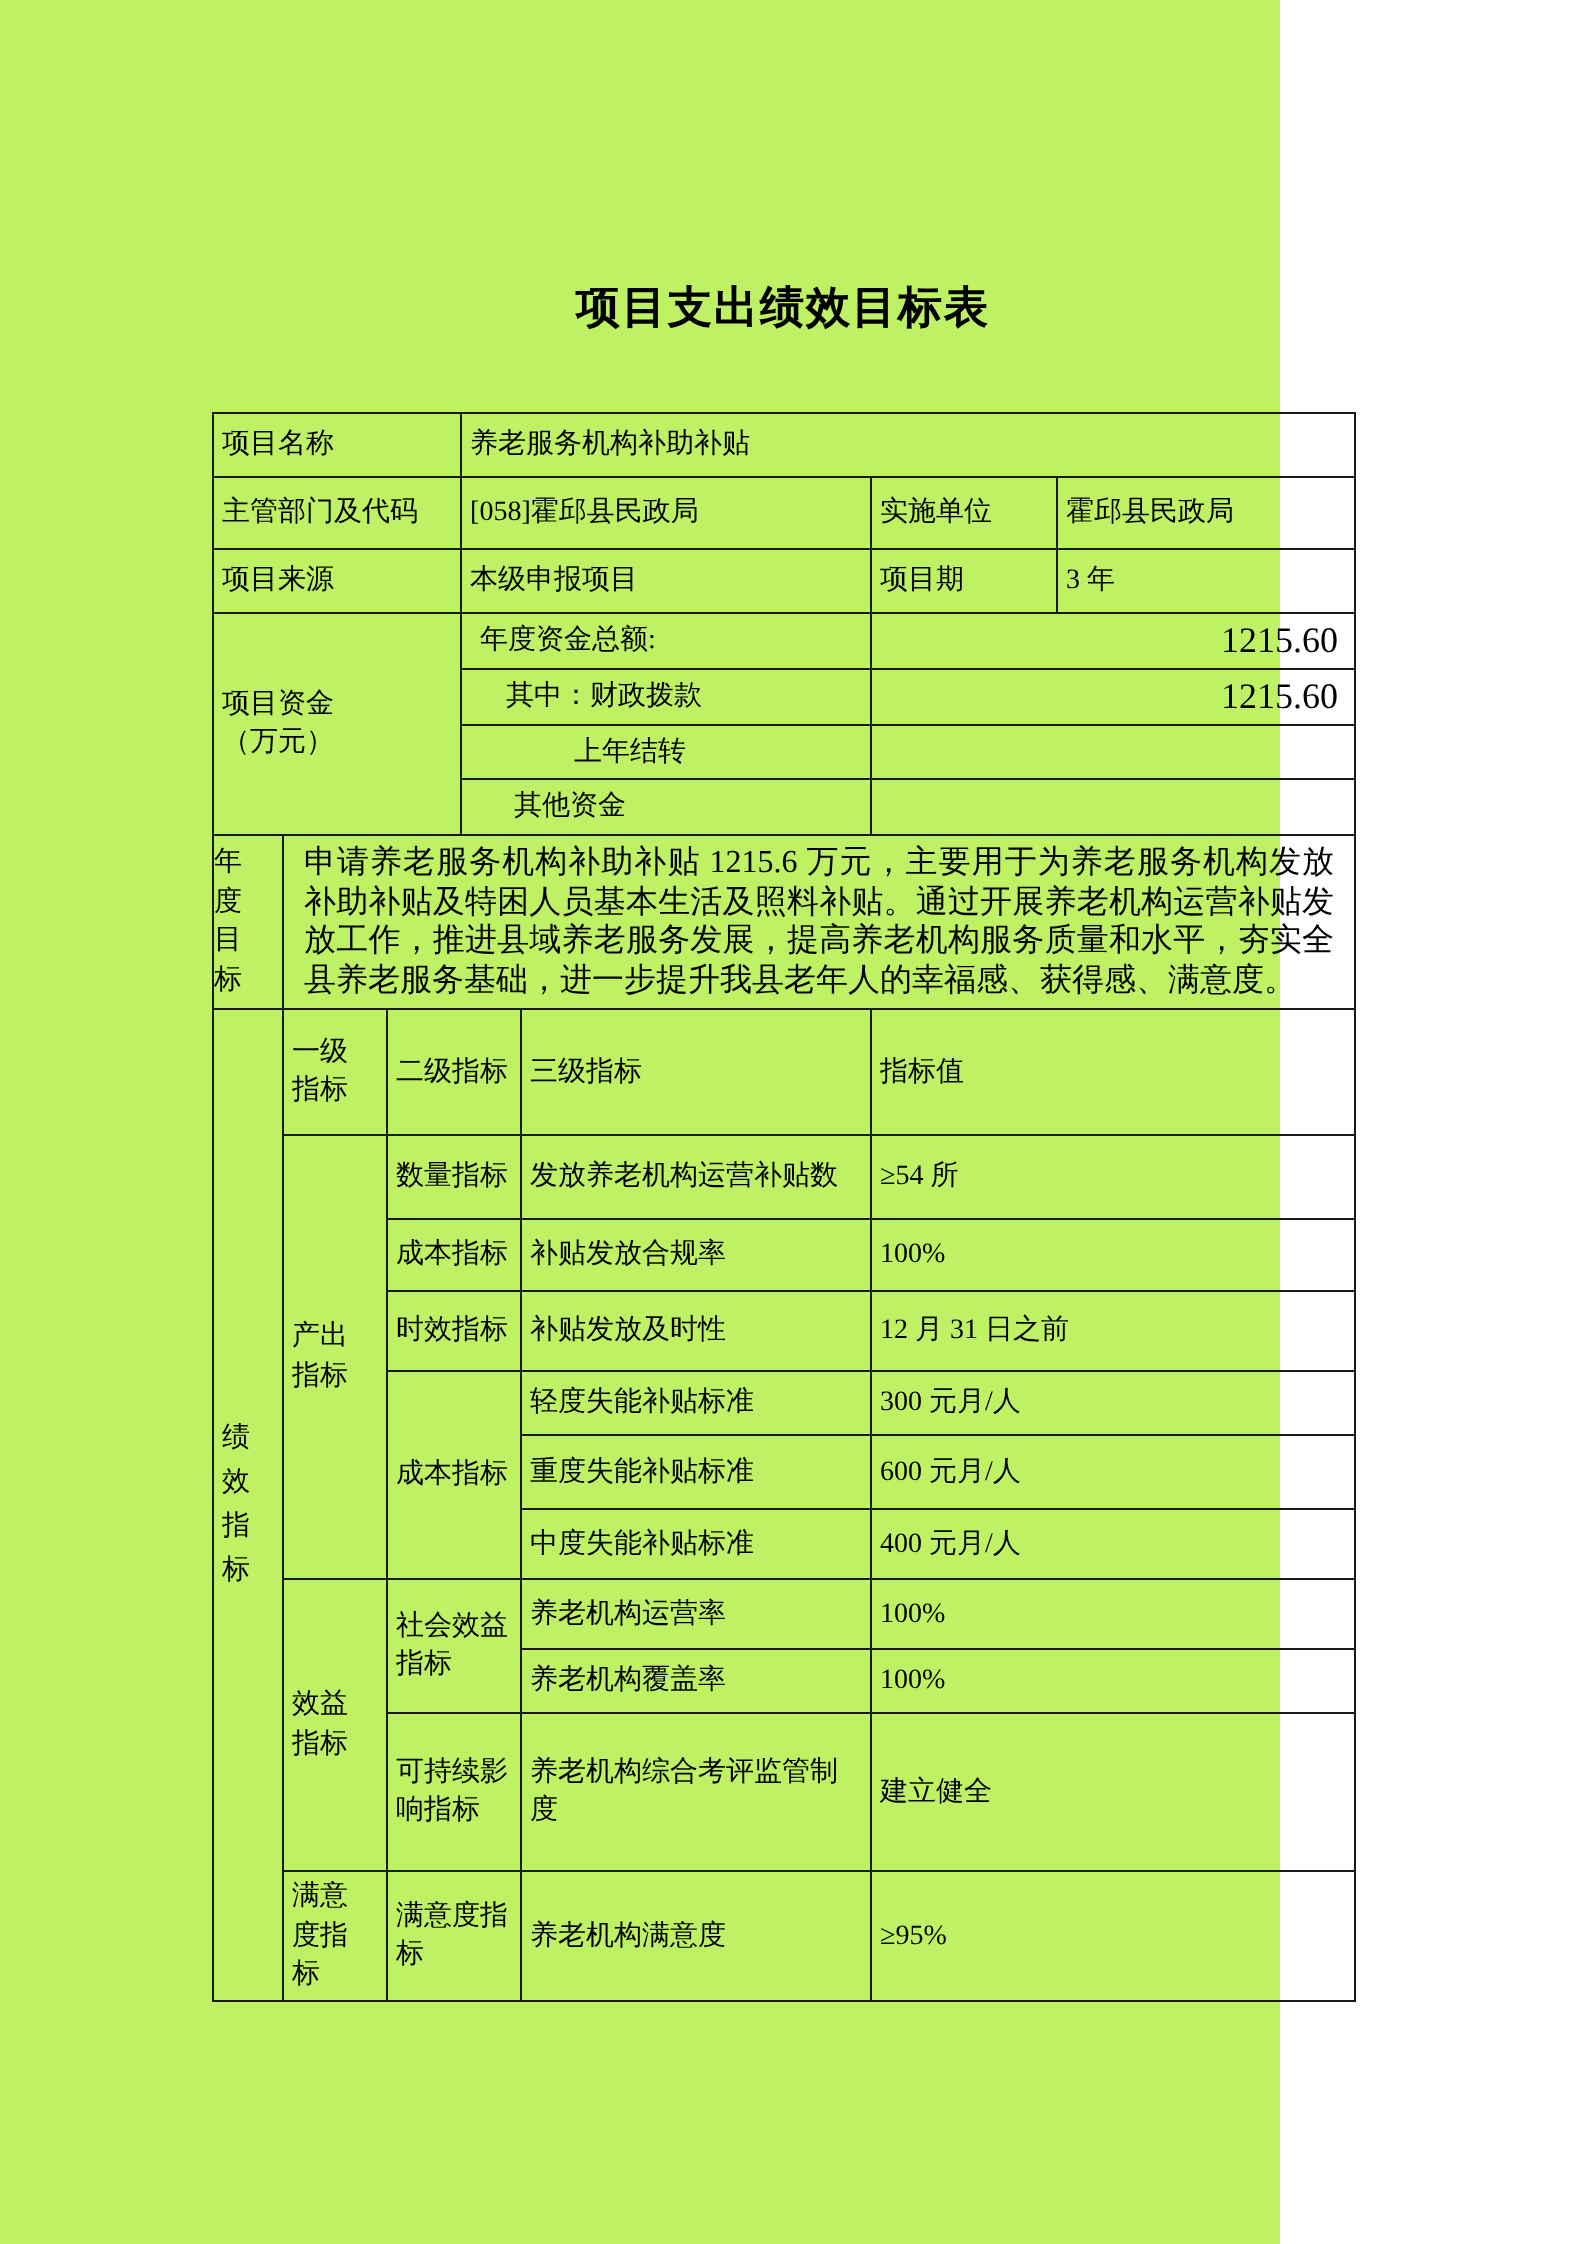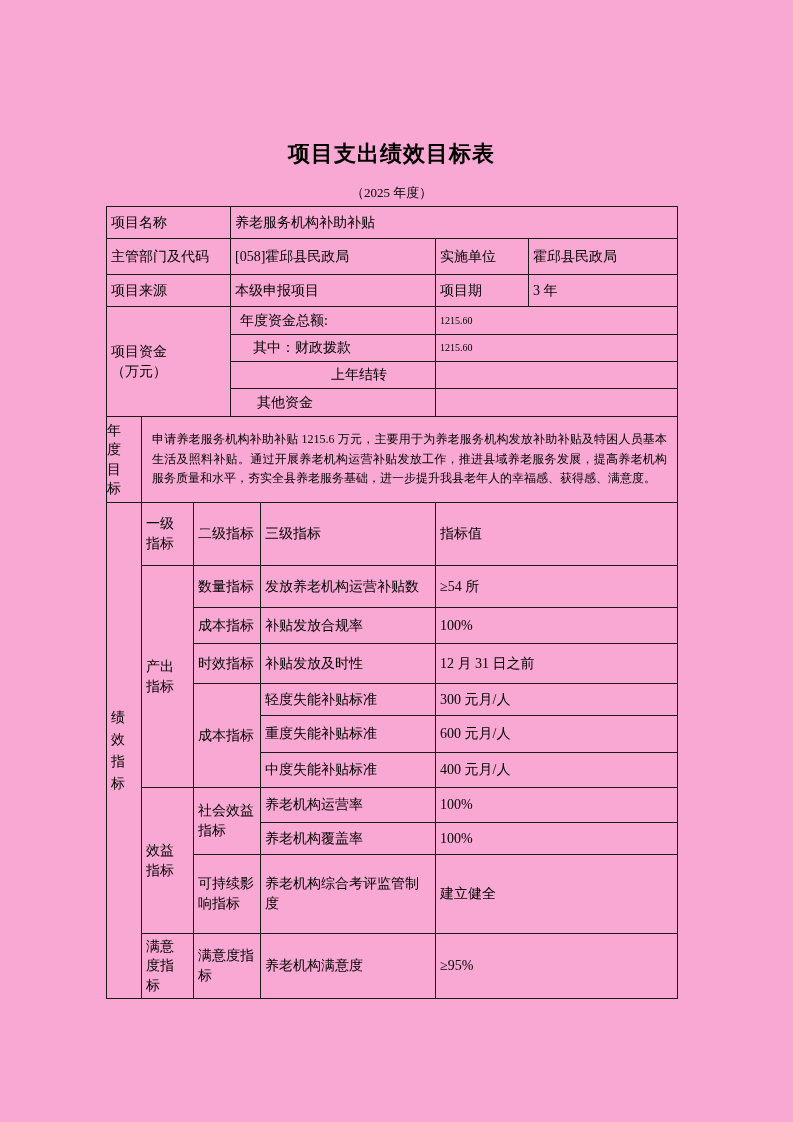--- a/index.html
+++ b/index.html
@@ -1,20 +1,20 @@
 <!DOCTYPE html>
 <html><head>
 <meta charset="utf-8">
 <style>
   html,body{margin:0;padding:0;}
   body{
     width:793px;height:1122px;background:#ffffff;overflow:hidden;
     font-family:"Liberation Serif","DejaVu Serif",serif;color:#000;
   }
-  .sheet{position:relative;width:793px;height:1122px;background:#f9a8d4;}
+  .sheet{position:relative;width:640px;height:1122px;background:#bef264;}
   .doc-title{
     position:absolute;top:139px;left:106px;width:571px;
     text-align:center;font-size:22px;font-weight:bold;letter-spacing:1px;
   }
   .doc-subtitle{
     position:absolute;top:184px;left:106px;width:571px;
     text-align:center;font-size:13px;
   }
   table.main{
     position:absolute;left:106px;top:206px;width:571px;
@@ -22,41 +22,40 @@
   }
   td{
     border:1px solid #1a1a1a;
     font-size:14px;vertical-align:middle;
     padding:1px 4px;white-space:pre-line;line-height:1.4;
     overflow:hidden;
   }
   .fund-name{text-align:left;white-space:pre;}
   .fn0{padding-left:9px;margin-left:36px;}
   .fn1{padding-left:22px;}
-  .fn2{padding-left:56px;text-align:center;}
+  .fn2{padding-left:56px;}
   .fn3{padding-left:26px;}
-  .fund-val{padding-right:8px;font-size:10px;}
+  .fund-val{text-align:right;padding-right:8px;font-size:18px;}
   .goal-label{line-height:19.5px;padding:2px 0;}
   .goal-text{
     text-align:justify;text-align-last:left;
-    padding:4px 10px;line-height:19.5px;white-space:normal;font-size:12px;
+    padding:4px 10px;line-height:19.5px;white-space:normal;font-size:16px;
   }
   .perf-label{line-height:22px;}
   .page-number{
     position:absolute;top:1040px;left:106px;width:571px;
     text-align:right;padding-right:4px;font-size:12.5px;
   }
 </style>
 </head>
 <body>
 
 <div class="sheet">
 
   <div class="doc-title">项目支出绩效目标表</div>
-  <div class="doc-subtitle">（2025 年度）</div>
 
   <table class="main">
     <colgroup>
       <col style="width:35px">
         <col style="width:52px">
         <col style="width:37px">
       <col style="width:30px">
         <col style="width:175px">
         <col style="width:93px">
       <col style="width:149px">

